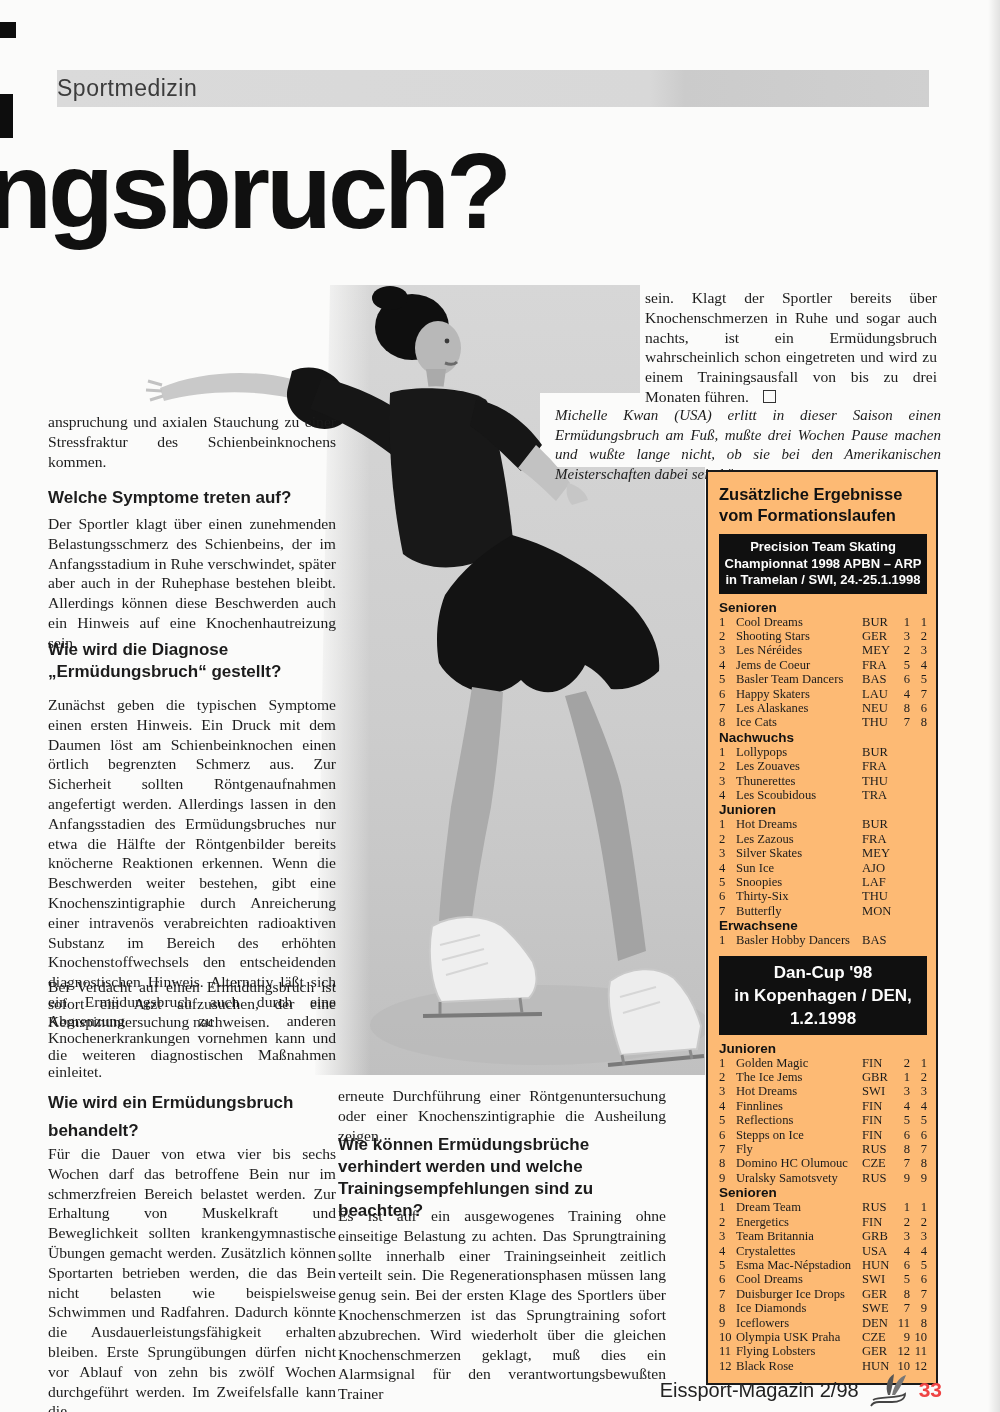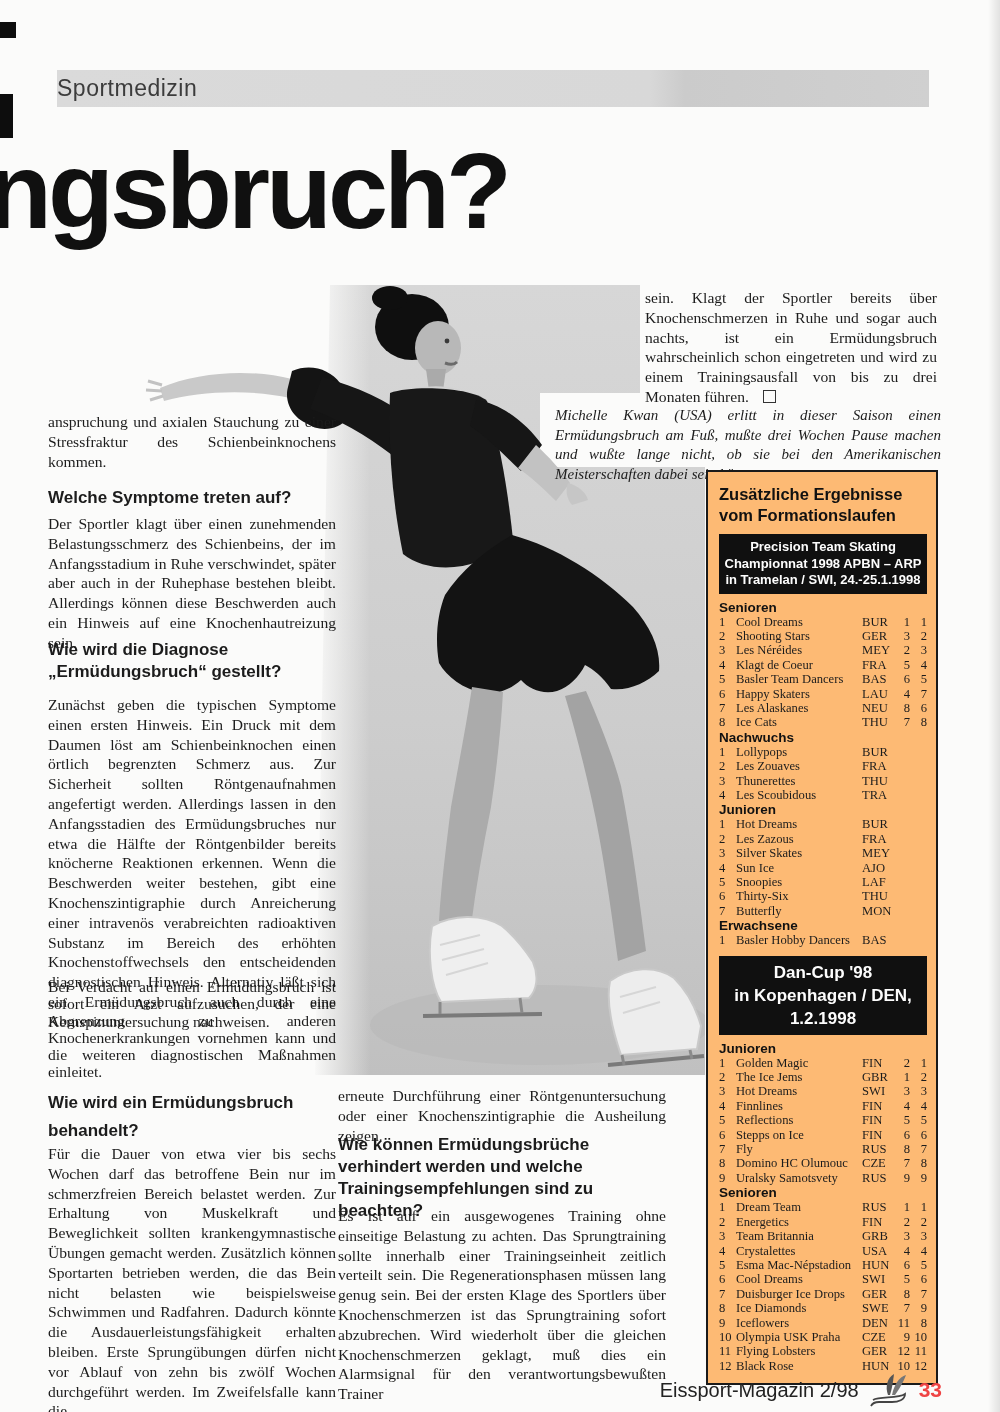--- a/index.html
+++ b/index.html
@@ -212,21 +212,21 @@
         </div>
         <div class="r-row">
           <span class="r-rank">3</span>
           <span class="r-name">Les Néréides</span>
           <span class="r-code">MEY</span>
           <span class="r-n1">2</span>
           <span class="r-n2">3</span>
         </div>
         <div class="r-row">
           <span class="r-rank">4</span>
-          <span class="r-name">Klagt de Coeur</span>
+          <span class="r-name">Jems de Coeur</span>
           <span class="r-code">FRA</span>
           <span class="r-n1">5</span>
           <span class="r-n2">4</span>
         </div>
         <div class="r-row">
           <span class="r-rank">5</span>
           <span class="r-name">Basler Team Dancers</span>
           <span class="r-code">BAS</span>
           <span class="r-n1">6</span>
           <span class="r-n2">5</span>

